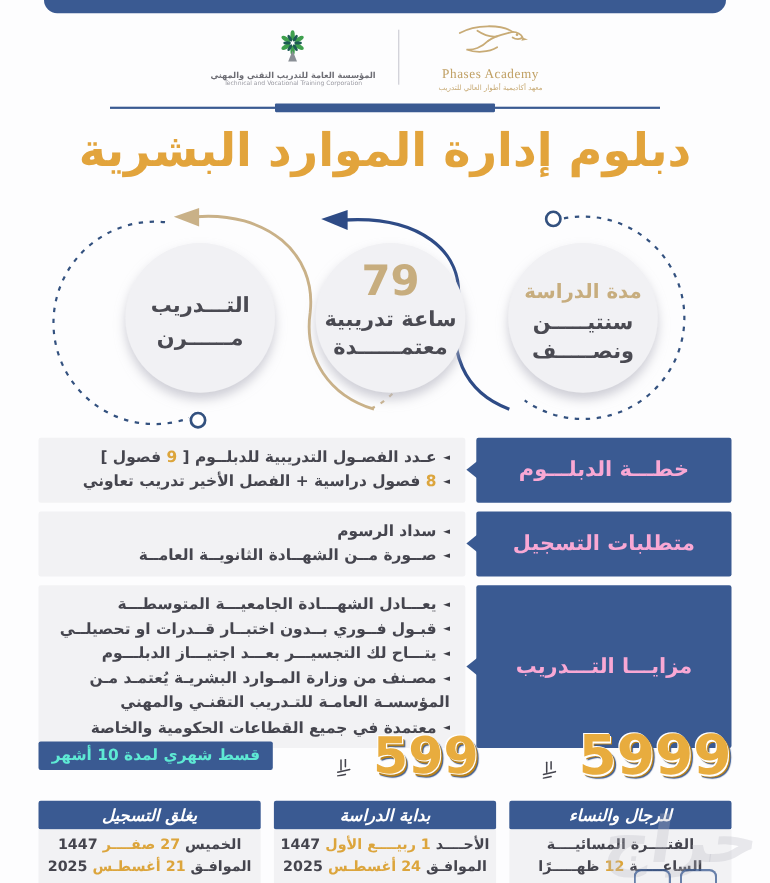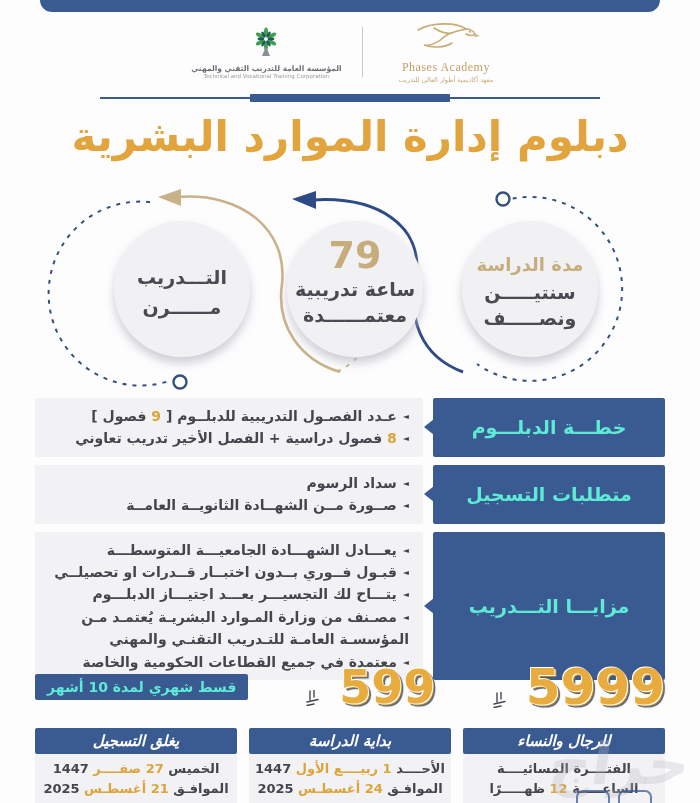--- a/index.html
+++ b/index.html
@@ -30,21 +30,21 @@
   .page-title{position:absolute;top:112px;left:0;width:100%;text-align:center;font-size:42px;font-weight:bold;color:#e2a43c;}
 
   .infographic{position:absolute;top:186px;left:0;}
   .circle-label-tan{fill:#c7ad7e;font-size:18px;font-weight:bold;}
   .circle-num{fill:#c7ad7e;font-size:38px;font-weight:bold;}
   .circle-text{fill:#4a4a52;font-size:19px;font-weight:bold;}
 
   
   .sections{position:absolute;top:398px;left:35px;right:35px;}
   .srow{display:flex;flex-direction:row;gap:10px;margin-bottom:8px;}
-  .slabel{width:232px;background:#3a5a92;color:#5eead4;display:flex;align-items:center;justify-content:center;
+  .slabel{width:232px;background:#3a5a92;color:#f9a8d4;display:flex;align-items:center;justify-content:center;
           font-size:19px;font-weight:bold;position:relative;border-radius:2px;}
   .slabel .notch{position:absolute;left:-9px;top:50%;transform:translateY(-50%);width:0;height:0;
           border-top:8px solid transparent;border-bottom:8px solid transparent;border-right:10px solid #3a5a92;}
   .scontent{flex:1;background:#f2f2f4;border-radius:2px;padding:7px 14px;display:flex;flex-direction:column;justify-content:center;}
   .srow1 .scontent,.srow2 .scontent{min-height:38px;}
   .srow3 .scontent{min-height:116px;}
   .tline{display:flex;flex-direction:row;gap:26px;line-height:1.6;}
   .titem{font-size:14px;font-weight:bold;color:#45454e;white-space:nowrap;}
   .bullet{font-size:8px;color:#3f3f47;margin-left:6px;vertical-align:2px;display:inline-block;}
   .gold{color:#dca53c;}

